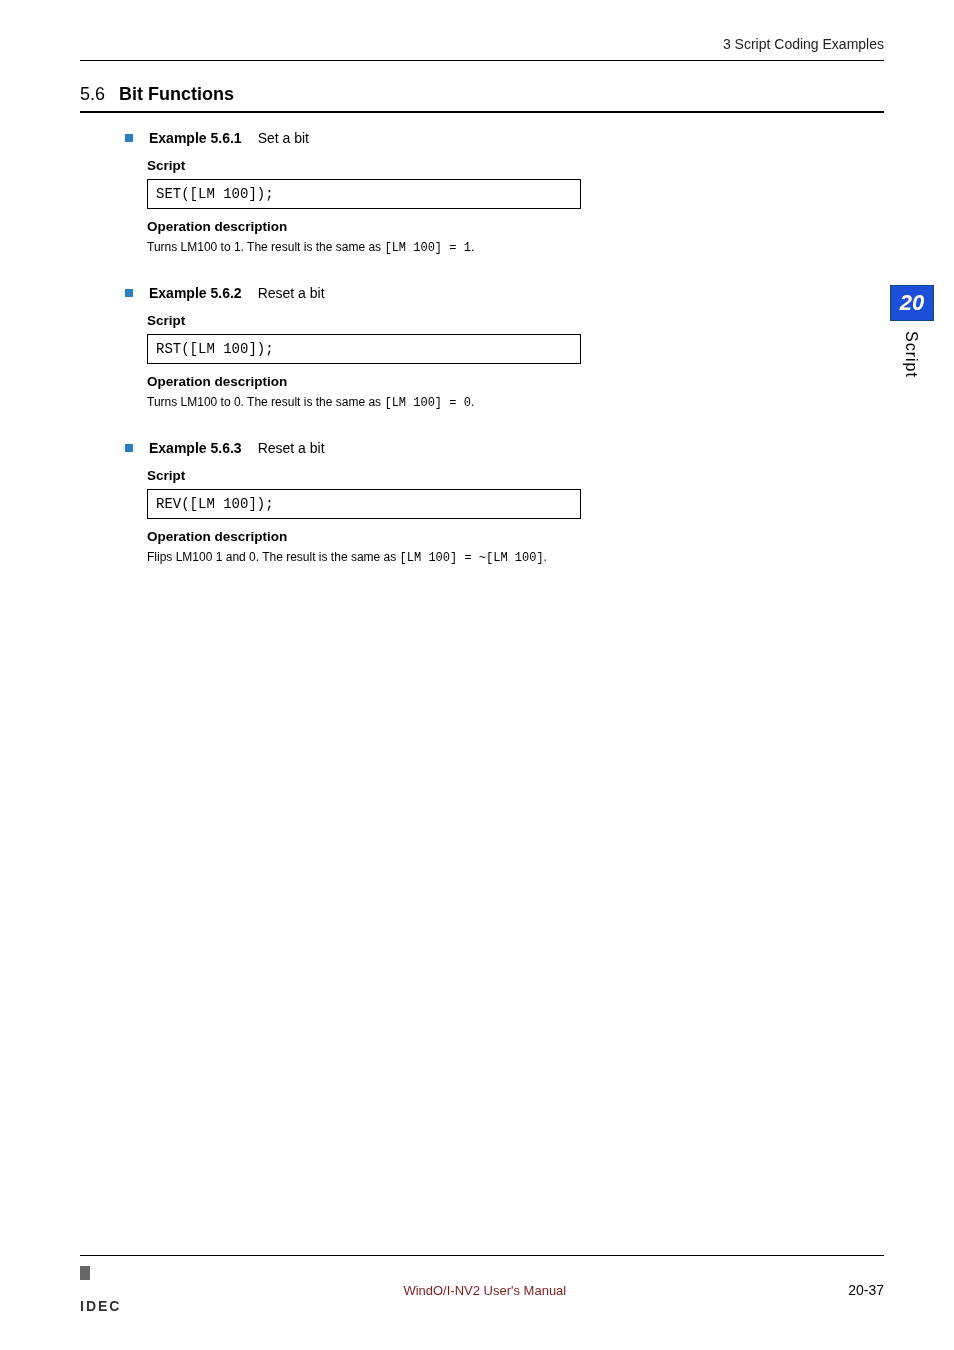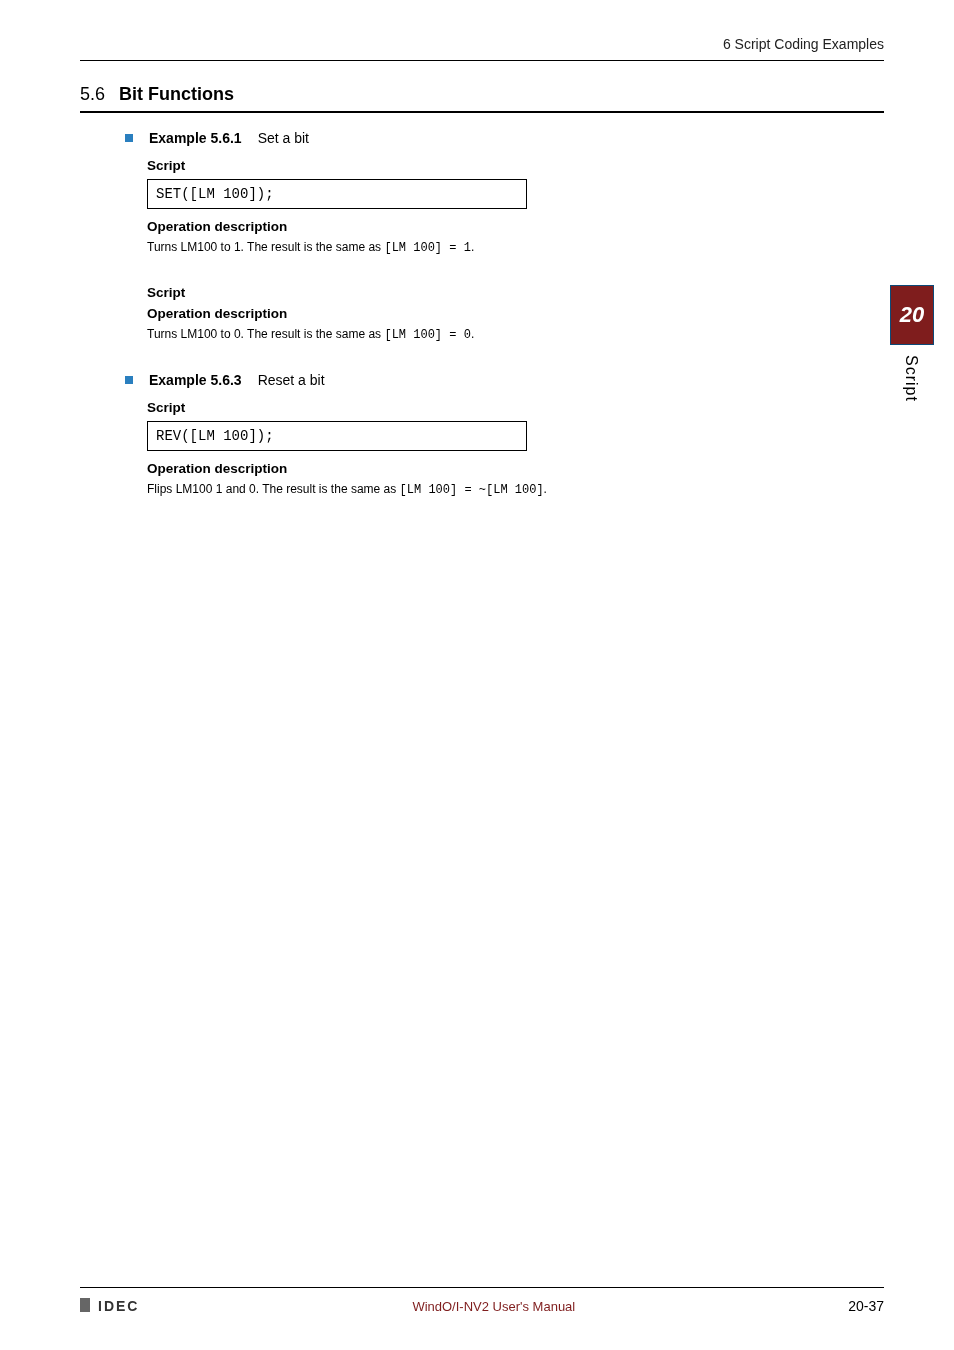--- a/index.html
+++ b/index.html
@@ -18,44 +18,44 @@
 
   .content { position: absolute; top: 130px; left: 125px; right: 250px; }
   .example-block { margin-bottom: 28px; }
   .example-head { display: flex; align-items: center; gap: 16px; margin-bottom: 12px; }
   .bullet { width: 8px; height: 8px; background: #2a7fbf; display: inline-block; flex: 0 0 8px; }
   .example-label { font-weight: bold; font-size: 14px; }
   .example-title { font-size: 14px; }
 
   .sub { margin-left: 22px; }
   .sub-heading { font-weight: bold; font-size: 13.5px; margin-bottom: 6px; }
-  .code-box { border: 1px solid #000; padding: 6px 8px; font-family: "Courier New", monospace; font-size: 14px; margin-bottom: 10px; width: 380px; }
+  .code-box { border: 1px solid #000; padding: 6px 8px; font-family: "Courier New", monospace; font-size: 14px; margin-bottom: 10px; width: 434px; }
   .op-desc-label { font-weight: bold; font-size: 13.5px; margin-bottom: 4px; }
   .op-desc-text { font-size: 12px; line-height: 1.5; }
   .mono { font-family: "Courier New", monospace; }
 
   .side-tab { position: absolute; right: 20px; top: 285px; width: 44px; }
-  .tab-box { width: 44px; height: 60px; background: #7f1d1d; display: flex; align-items: center; justify-content: center; color: #fff; font-weight: bold; font-size: 22px; font-style: italic; border: 1px solid #0d4a78; }
+  .tab-box { width: 44px; height: 36px; background: #1d4ed8; display: flex; align-items: center; justify-content: center; color: #fff; font-weight: bold; font-size: 22px; font-style: italic; border: 1px solid #0d4a78; }
   .tab-label { writing-mode: vertical-rl; text-orientation: mixed; font-size: 16px; margin-top: 10px; margin-left: 12px; letter-spacing: 1px; }
 
   .footer { position: absolute; bottom: 36px; left: 80px; right: 70px; }
   .footer-rule { border: none; border-top: 1px solid #000; margin-bottom: 10px; }
   .footer-row { display: flex; justify-content: space-between; align-items: center; font-size: 13px; }
-  .logo-wrap { display: flex; align-items: flex-start; gap: 8px; }
+  .logo-wrap { display: flex; align-items: flex-start; gap: 18px; flex-direction: column; }
   .logo-sq { width: 10px; height: 14px; background: #666; }
   .logo-text { font-weight: bold; letter-spacing: 2px; font-size: 14px; color: #333; }
   .footer-center { color: #7f1d1d; }
   .footer-right { font-weight: normal; font-size: 14px; }
 </style>
 </head>
 <body>
 <div class="page">
 
   <div class="header-region">
-    <div class="header-text">6 Script Coding Examples</div>
+    <div class="header-text">3 Script Coding Examples</div>
     <hr class="header-rule">
   </div>
 
   <div class="section-heading">
     <div class="row">
       <span class="section-num">5.6</span>
       <span class="section-title">Bit Functions</span>
     </div>
     <hr class="section-rule">
   </div>
@@ -72,22 +72,28 @@
         <div class="sub-heading">Script</div>
         <div class="code-box">SET([LM 100]);</div>
         <div class="op-desc-label">Operation description</div>
         <div class="op-desc-text">
           <span>Turns LM100 to 1. The result is the same as </span><span class="mono">[LM 100] = 1</span><span>.</span>
         </div>
       </div>
     </div>
 
     <div class="example-block">
+      <div class="example-head">
+        <span class="bullet"></span>
+        <span class="example-label">Example 5.6.2</span>
+        <span class="example-title">Reset a bit</span>
+      </div>
       <div class="sub">
         <div class="sub-heading">Script</div>
+        <div class="code-box">RST([LM 100]);</div>
         <div class="op-desc-label">Operation description</div>
         <div class="op-desc-text">
           <span>Turns LM100 to 0. The result is the same as </span><span class="mono">[LM 100] = 0</span><span>.</span>
         </div>
       </div>
     </div>
 
     <div class="example-block">
       <div class="example-head">
         <span class="bullet"></span>

